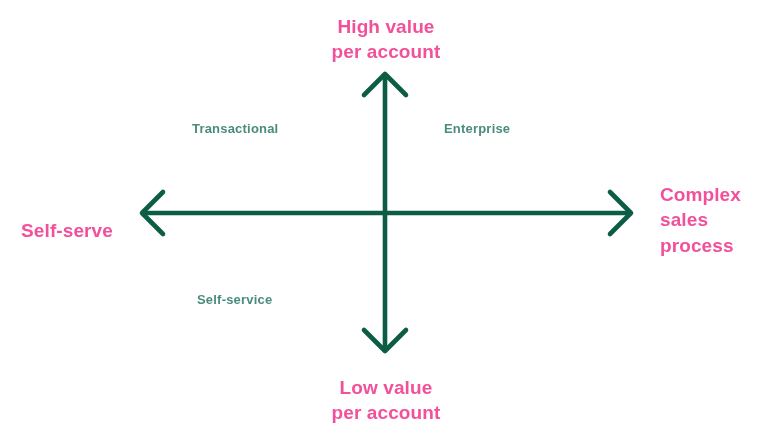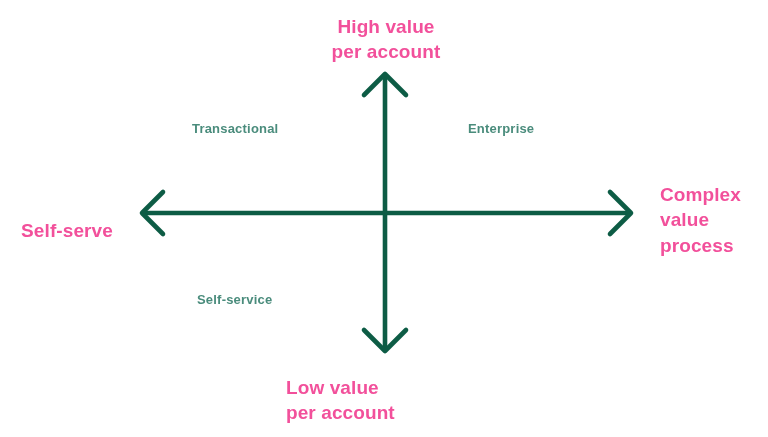--- a/index.html
+++ b/index.html
@@ -38,20 +38,21 @@
   #label-top {
     left: 286px;
     top: 14px;
     width: 200px;
     text-align: center;
   }
   #label-bottom {
     left: 286px;
     top: 375px;
     width: 200px;
+    text-align: center;
   }
   #label-left {
     left: 4px;
     top: 218px;
     width: 126px;
     text-align: center;
   }
   #label-right {
     left: 660px;
     top: 182px;
@@ -62,21 +63,21 @@
   
   .quadrant-label {
     position: absolute;
     color: #4a8c7c;
     font-size: 13px;
     font-weight: 700;
     letter-spacing: 0.2px;
     white-space: nowrap;
   }
   #quad-top-left   { left: 192px; top: 121px; }
-  #quad-top-right  { left: 468px; top: 121px; }
+  #quad-top-right  { left: 444px; top: 121px; }
   #quad-bottom-left{ left: 197px; top: 292px; }
 </style>
 </head>
 <body>
 
 <div id="canvas">
 
   <svg id="axes" viewBox="0 0 768 437" xmlns="http://www.w3.org/2000/svg">
     <g fill="none" stroke="#0d5c45" stroke-width="4.6" stroke-linecap="round" stroke-linejoin="round">
 
@@ -96,21 +97,21 @@
 
   <div class="axis-label" id="label-top">High value
 per account</div>
 
   <div class="axis-label" id="label-bottom">Low value
 per account</div>
 
   <div class="axis-label" id="label-left">Self-serve</div>
 
   <div class="axis-label" id="label-right">Complex
-value
+sales
 process</div>
 
   <div class="quadrant-label" id="quad-top-left">Transactional</div>
 
   <div class="quadrant-label" id="quad-top-right">Enterprise</div>
 
   <div class="quadrant-label" id="quad-bottom-left">Self-service</div>
 
 </div>
 

